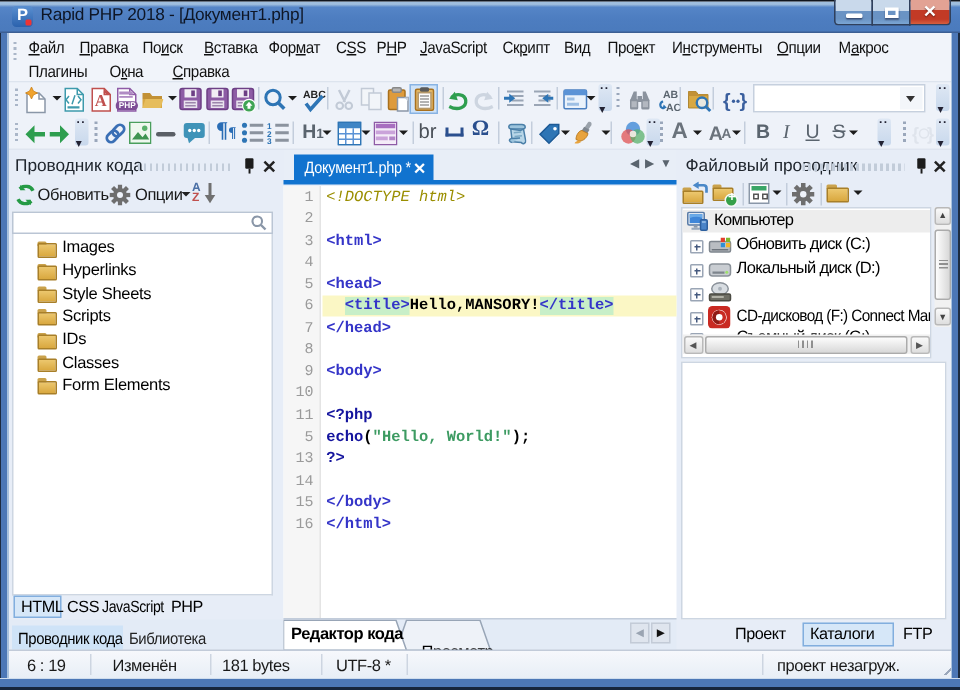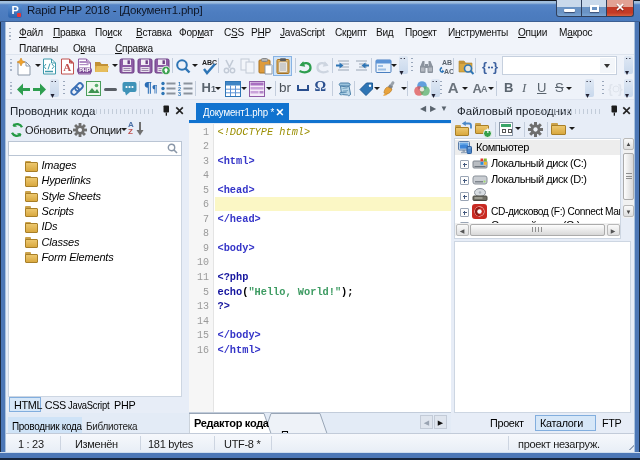--- a/index.html
+++ b/index.html
@@ -51,21 +51,21 @@
   background:repeating-linear-gradient(90deg,#c2ccd9 0 1.5px, transparent 1.5px 4px); }
 .pin { position:absolute; }
 .px { position:absolute; font-size:12px; color:#222; font-weight:bold; }
 
 #lpanel { position:absolute; left:0px; top:0px; width:178px; height:333px; }
 #lsearch { position:absolute; left:2px; top:41px; width:174px; height:15px; background:#fff; border:1px solid #bac5d4; }
 #ltree { position:absolute; left:2px; top:56px; width:174px; height:241px; background:#fff; border:1px solid #cdd6e2; border-top:none; }
 .folder { position:absolute; width:13px; height:11px; }
 .folder i { position:absolute; left:0; top:0; width:6px; height:3px; background:#caa24c; border-radius:1px 1px 0 0; }
 .folder b { position:absolute; left:0; top:1.5px; width:13px; height:9.5px; background:linear-gradient(#ecc76e,#d9a83f); border:0.5px solid #a87f28; border-radius:1px; }
-.titem { position:absolute; font-size:11px; letter-spacing:-0.2px; color:#000;font-style:italic; }
+.titem { position:absolute; font-size:11px; letter-spacing:-0.2px; color:#000; }
 
 #ltabs1 { position:absolute; left:0; top:297px; width:178px; height:15px; }
 #ltabs2 { position:absolute; left:0; top:313px; width:185px; height:20px; background:#e3ebf6; }
 .tabbox { position:absolute; font-size:10.8px; letter-spacing:-0.3px; color:#000; }
 
 #editor { position:absolute; left:183px; top:0; width:262px; height:313px; }
 #etabbar { position:absolute; left:0; top:0; width:262px; height:20px; background:#e8eef7; }
 #etab { position:absolute; left:7px; top:3px; height:17px; background:#1173cf; color:#fff; font-size:11px; letter-spacing:-0.2px; padding:2.5px 0 0 7px; }
 #eline { position:absolute; left:0; top:20px; width:262px; height:2.5px; background:#1173cf; }
 #ecode { position:absolute; left:0; top:23.5px; width:262px; height:288.5px; background:#fff; }
@@ -517,20 +517,21 @@
           <div class="lnum" style="top:148.5px;">11</div>
           <div class="lnum" style="top:163.05px;">5</div>
           <div class="lnum" style="top:177.6px;">13</div>
           <div class="lnum" style="top:192.15px;">14</div>
           <div class="lnum" style="top:206.7px;">15</div>
           <div class="lnum" style="top:221.25px;">16</div>
         </div>
         <div class="cline" style="top:2.0px;"><span class="doc">&lt;!DOCTYPE html&gt;</span></div>
         <div class="cline" style="top:31.1px;"><span class="tag">&lt;html&gt;</span></div>
         <div class="cline" style="top:60.2px;"><span class="tag">&lt;head&gt;</span></div>
+        <div class="cline" style="top:74.75px;">  <span class="thl tag">&lt;title&gt;</span>Hello,MANSORY!<span class="thl tag">&lt;/title&gt;</span></div>
         <div class="cline" style="top:89.3px;"><span class="tag">&lt;/head&gt;</span></div>
         <div class="cline" style="top:118.4px;"><span class="tag">&lt;body&gt;</span></div>
         <div class="cline" style="top:147.5px;text-align:right;"><span class="php">&lt;?php</span></div>
         <div class="cline" style="top:162.05px;"><span class="php">echo</span>(<span class="str">"Hello, World!"</span>);</div>
         <div class="cline" style="top:176.6px;"><span class="php">?&gt;</span></div>
         <div class="cline" style="top:205.7px;"><span class="tag">&lt;/body&gt;</span></div>
         <div class="cline" style="top:220.25px;"><span class="tag">&lt;/html&gt;</span></div>
       </div>
     <div id="etabs2">
  <svg style="position:absolute;left:0;top:0;" width="150" height="21" viewBox="0 0 150 21">
@@ -611,21 +612,21 @@
  <div class="exp" style="left:5px;top:69px;"></div>
  <svg style="position:absolute;left:17px;top:18px;" width="16" height="14" viewBox="0 0 16 14">
           <rect x="1" y="4" width="14" height="7" rx="1" fill="#b9bdc2" stroke="#7e858d"></rect>
           <rect x="2.5" y="9" width="11" height="1" fill="#6e757d"></rect>
           <rect x="8" y="1" width="7" height="7" fill="#fff" opacity="0.1"></rect>
           <path d="M8.5 1.5h2.8v2.8h-2.8z" fill="#e33e2b"></path>
           <path d="M12 1.5h2.8v2.8H12z" fill="#7db72f"></path>
           <path d="M8.5 5h2.8v2.8H8.5z" fill="#2f8fd6"></path>
           <path d="M12 5h2.8v2.8H12z" fill="#f4b72a"></path>
         </svg>
- <div class="ritem" style="left:36px;top:18px;">Локальный диск (C:)</div>
+ <div class="ritem" style="left:36px;top:18px;">Обновить диск (C:)</div>
  <svg style="position:absolute;left:17px;top:35px;" width="16" height="12" viewBox="0 0 16 12">
           <rect x="1" y="2" width="14" height="8" rx="2" fill="#c9cdd2" stroke="#8a9199"></rect>
           <rect x="3" y="7" width="8" height="1.5" fill="#7e858d"></rect>
           <circle cx="12.5" cy="7.5" r="1" fill="#9de06c"></circle>
         </svg>
  <div class="ritem" style="left:36px;top:34px;">Локальный диск (D:)</div>
  <svg style="position:absolute;left:17px;top:49px;" width="16" height="14" viewBox="0 0 16 14">
           <ellipse cx="8" cy="4.5" rx="5.5" ry="4" fill="#d8dde2" stroke="#8a9199"></ellipse>
           <circle cx="8" cy="4.5" r="1.3" fill="#aab2ba"></circle>
           <rect x="1" y="8" width="14" height="4.5" rx="1" fill="#6e6e64" stroke="#4a4a42"></rect>
@@ -658,21 +659,21 @@
     <div id="rtabs" style="position:absolute;left:0;top:313px;width:185px;height:20px;">
  <div class="tabbox" style="left:41px;top:4px;">Проект</div>
  <div style="position:absolute;left:86px;top:1.5px;width:61px;height:16px;background:#d6e7f8;border:1px solid #82aede;"></div>
  <div class="tabbox" style="left:91px;top:4px;">Каталоги</div>
  <div class="tabbox" style="left:153px;top:4px;">FTP</div>
 </div>
   </div>
 </div>
 
 <div id="status" class="abs">
-  <div class="sitem" style="left:18px;">1 : 23</div>
+  <div class="sitem" style="left:18px;">6 : 19</div>
   <div class="sitem" style="left:75px;">Изменён</div>
   <div class="sitem" style="left:148px;">181 bytes</div>
   <div class="sitem" style="left:224px;">UTF-8 *</div>
   <div class="sitem" style="left:518px;">проект незагруж.</div>
   <div class="ssep" style="left:60px;"></div>
   <div class="ssep" style="left:140px;"></div>
   <div class="ssep" style="left:214px;"></div>
   <div class="ssep" style="left:271px;"></div>
   <div class="ssep" style="left:508px;"></div>
   <div style="position:absolute;right:4px;bottom:2px;width:10px;height:10px;background:repeating-linear-gradient(135deg,transparent 0 2px,#9aa7bb 2px 3.5px);clip-path:polygon(100% 0,100% 100%,0 100%);"></div>

